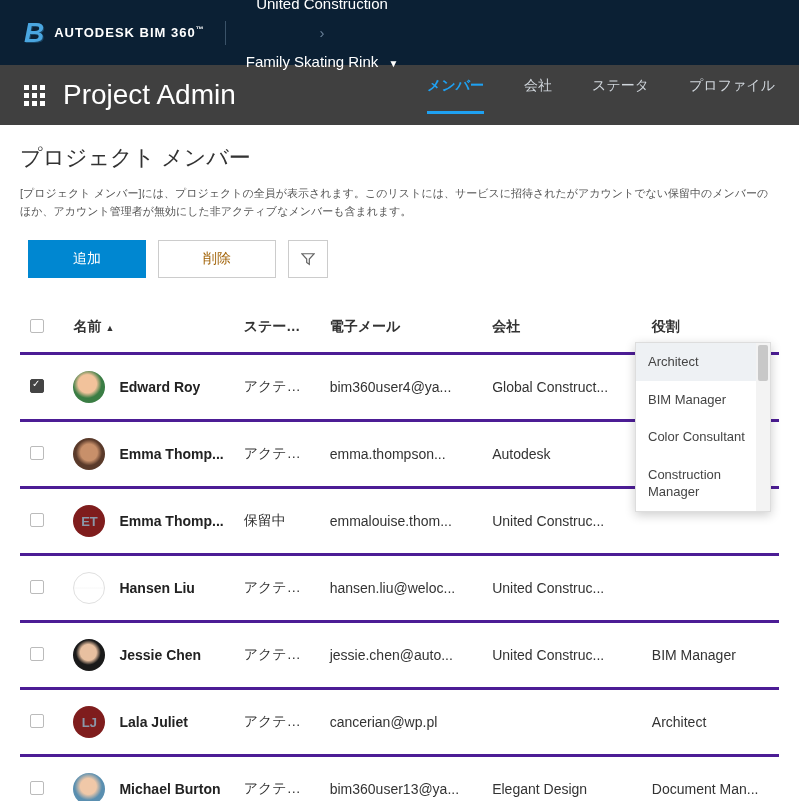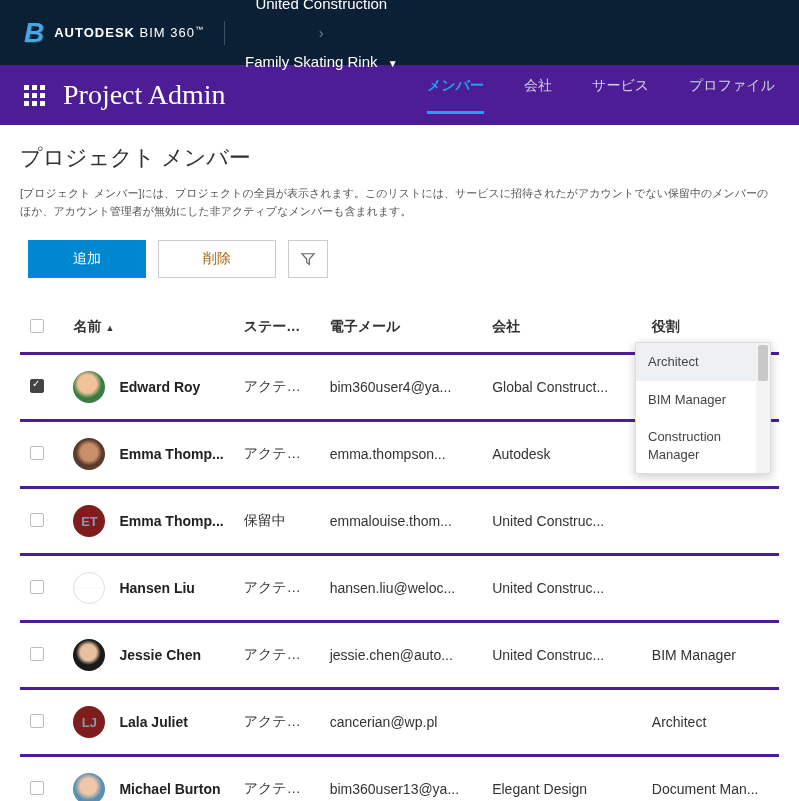--- a/index.html
+++ b/index.html
@@ -3,29 +3,29 @@
   <meta charset="utf-8">
   <style>
     * { margin: 0; padding: 0; box-sizing: border-box; }
     body { font-family: "Segoe UI", Arial, sans-serif; background: #fff; width: 799px; overflow: hidden; }
     
     .header { background: #0b2034; color: #fff; height: 65px; display: flex; align-items: center; padding: 0 24px; }
     .logo-area { display: flex; align-items: center; gap: 10px; }
     .logo-b { font-size: 28px; font-weight: bold; font-style: italic; color: #4aa6e0; text-shadow: 1px 1px 0 #1a4666; }
     .brand-text { font-size: 13px; letter-spacing: 1px; }
     .brand-auto { font-weight: 600; }
-    .brand-bim { font-weight: 400; }
+    .brand-bim { font-weight: 700; }
     .tm { font-size: 8px; vertical-align: super; }
     .header-divider { width: 1px; height: 24px; background: #3a5268; margin: 0 20px; }
     .breadcrumb { display: flex; align-items: center; font-size: 15px; gap: 12px; flex-direction: column; }
     .breadcrumb-item { cursor: pointer; }
     .bc-sep { color: #6a8098; }
     .bc-caret { margin-left: 6px; font-size: 10px; }
     
-    .nav-row { background: #4c1d95; color: #fff; display: flex; align-items: center; padding: 0 24px; height: 60px; border-top: 0; font-family: Liberation Serif, serif; }
+    .nav-row { background: #404040; color: #fff; display: flex; align-items: center; padding: 0 24px; height: 60px; border-top: 0; }
     .apps-icon { display: grid; grid-template-columns: repeat(3, 5px); grid-template-rows: repeat(3, 5px); gap: 3px; margin-right: 18px; }
     .apps-icon span { background: #fff; width: 5px; height: 5px; }
     .page-title { font-size: 28px; font-weight: 400; flex: 1; }
     .nav-tabs { display: flex; gap: 40px; font-size: 14px; }
     .nav-tab { color: #d0d6dc; cursor: pointer; padding-bottom: 16px; border-bottom: 3px solid transparent; }
     .nav-tab.active { color: #1ea1f2; border-bottom-color: #1ea1f2; font-weight: 600; }
     
     .content { padding: 18px 20px 0 20px; }
     .sub-title { font-size: 22px; color: #333; font-weight: 400; margin-bottom: 12px; }
     .descr { font-size: 11px; color: #555; line-height: 1.6; margin-bottom: 20px; }
@@ -99,21 +99,21 @@
       <span></span>
       <span></span>
       <span></span>
       <span></span>
       <span></span>
   </div>
   <div class="page-title">Project Admin</div>
   <div class="nav-tabs">
     <div class="nav-tab active">メンバー</div>
     <div class="nav-tab">会社</div>
-    <div class="nav-tab">サービス</div>
+    <div class="nav-tab">ステータ</div>
     <div class="nav-tab">プロファイル</div>
   </div>
 </div>
 
 <div class="content">
   <div class="sub-title">プロジェクト メンバー</div>
   <div class="descr">[プロジェクト メンバー]には、プロジェクトの全員が表示されます。このリストには、サービスに招待されたがアカウントでない保留中のメンバーのほか、アカウント管理者が無効にした非アクティブなメンバーも含まれます。</div>
 
   <div class="actions">
     <button class="btn btn-primary">追加</button>
@@ -228,19 +228,20 @@
     <td class="col-email">bim360user13@ya...</td>
     <td class="col-company">Elegant Design</td>
     <td class="col-role">Document Man...</td>
   </tr>
         </tbody>
   </table>
 
   <div class="dropdown">
     <div class="dropdown-option hover">Architect</div>
     <div class="dropdown-option">BIM Manager</div>
+    <div class="dropdown-option">Color Consultant</div>
     <div class="dropdown-option">Construction Manager</div>
     <div class="dropdown-scroll">
           <div class="dropdown-thumb"></div>
         </div>
   </div>
   </div>
 </div>
 
 </body></html>

